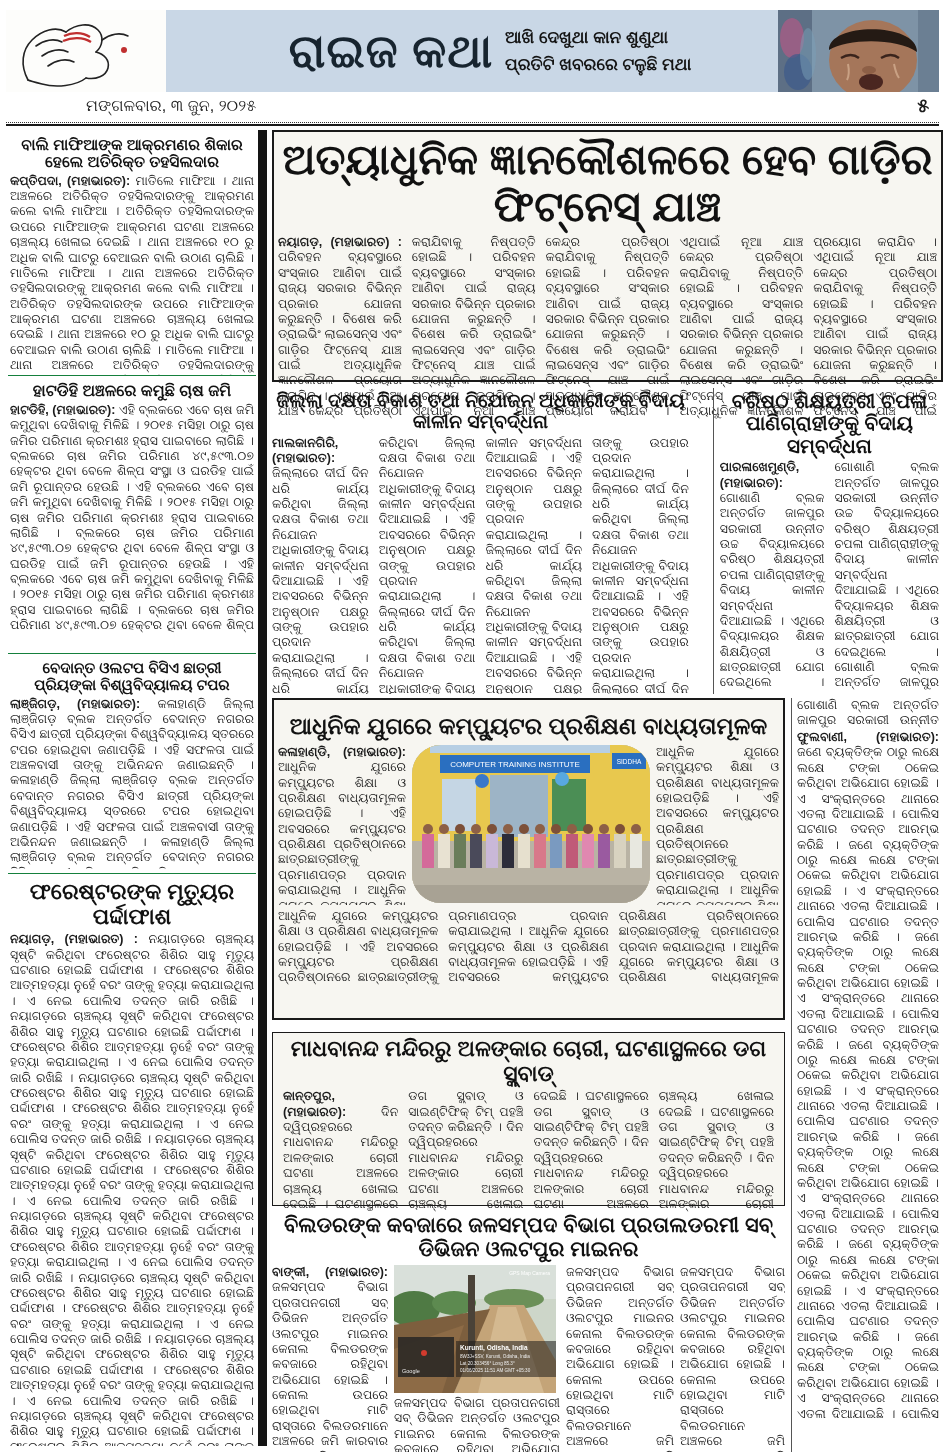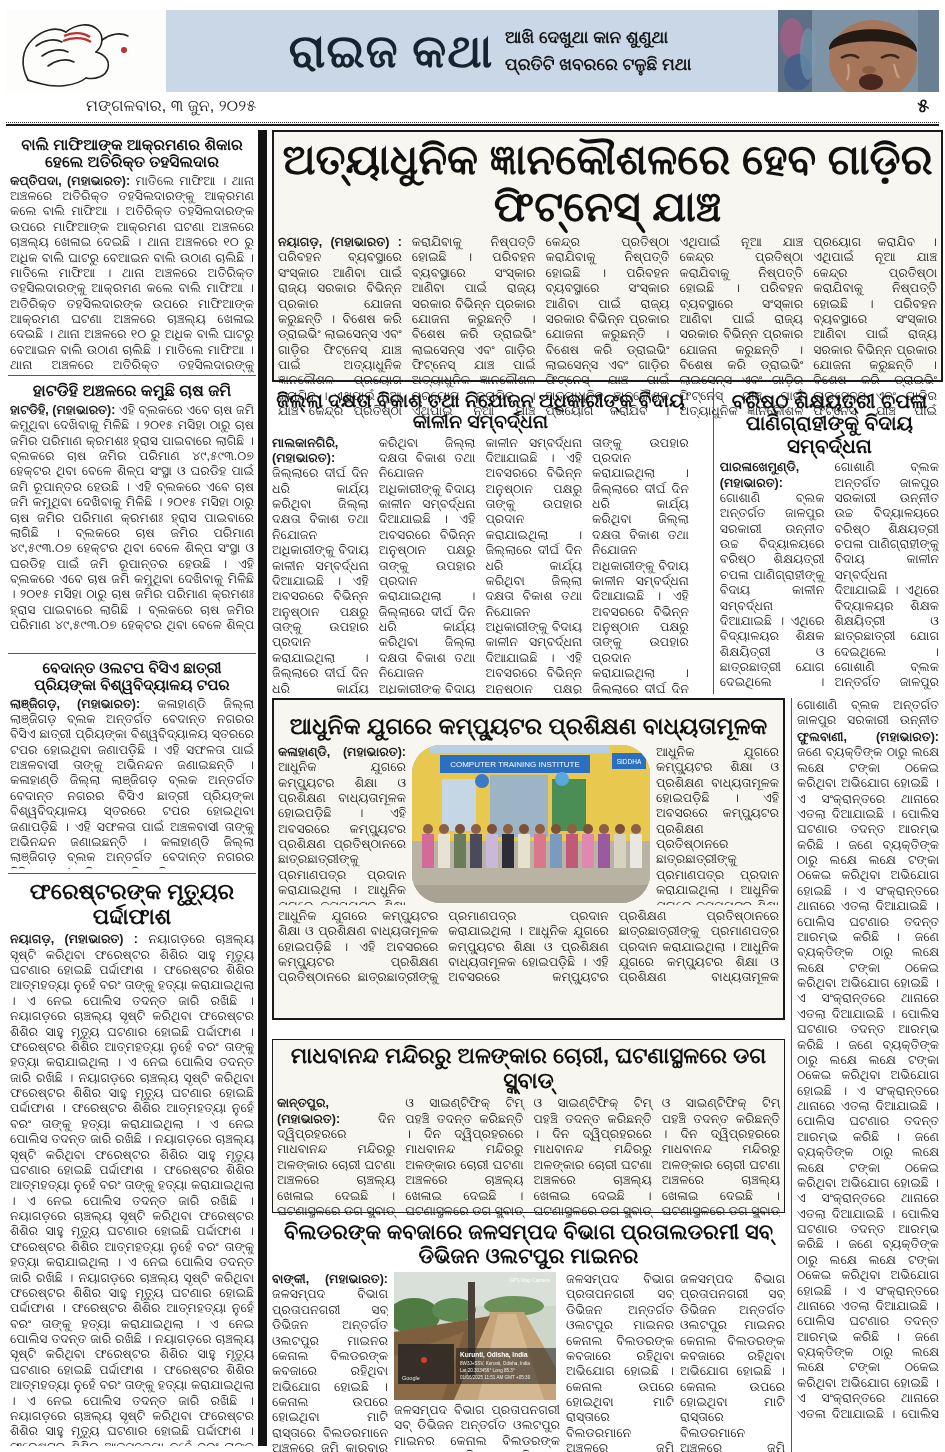--- a/index.html
+++ b/index.html
@@ -251,21 +251,21 @@
             </div>
             <div class="body-txt" style="flex:1;height:160px;">
               <span>ଆଧୁନିକ ଯୁଗରେ କମ୍ପ୍ୟୁଟର ଶିକ୍ଷା ଓ ପ୍ରଶିକ୍ଷଣ ବାଧ୍ୟତାମୂଳକ ହୋଇପଡ଼ିଛି । ଏହି ଅବସରରେ କମ୍ପ୍ୟୁଟର ପ୍ରଶିକ୍ଷଣ ପ୍ରତିଷ୍ଠାନରେ ଛାତ୍ରଛାତ୍ରୀଙ୍କୁ ପ୍ରମାଣପତ୍ର ପ୍ରଦାନ କରାଯାଇଥିଲା । ଆଧୁନିକ ଯୁଗରେ କମ୍ପ୍ୟୁଟର ଶିକ୍ଷା ଓ ପ୍ରଶିକ୍ଷଣ ବାଧ୍ୟତାମୂଳକ ହୋଇପଡ଼ିଛି । ଏହି ଅବସରରେ କମ୍ପ୍ୟୁଟର ପ୍ରଶିକ୍ଷଣ ପ୍ରତିଷ୍ଠାନରେ ଛାତ୍ରଛାତ୍ରୀଙ୍କୁ ପ୍ରମାଣପତ୍ର ପ୍ରଦାନ କରାଯାଇଥିଲା । ଆଧୁନିକ ଯୁଗରେ କମ୍ପ୍ୟୁଟର ଶିକ୍ଷା ଓ ପ୍ରଶିକ୍ଷଣ ବାଧ୍ୟତାମୂଳକ ହୋଇପଡ଼ିଛି । ଏହି ଅବସରରେ କମ୍ପ୍ୟୁଟର ପ୍ରଶିକ୍ଷଣ ପ୍ରତିଷ୍ଠାନରେ ଛାତ୍ରଛାତ୍ରୀଙ୍କୁ ପ୍ରମାଣପତ୍ର ପ୍ରଦାନ କରାଯାଇଥିଲା । ଆଧୁନିକ ଯୁଗରେ କମ୍ପ୍ୟୁଟର ଶିକ୍ଷା ଓ ପ୍ରଶିକ୍ଷଣ ବାଧ୍ୟତାମୂଳକ ହୋଇପଡ଼ିଛି । ଏହି ଅବସରରେ କମ୍ପ୍ୟୁଟର ପ୍ରଶିକ୍ଷଣ ପ୍ରତିଷ୍ଠାନରେ ଛାତ୍ରଛାତ୍ରୀଙ୍କୁ ପ୍ରମାଣପତ୍ର ପ୍ରଦାନ କରାଯାଇଥିଲା ।</span>
             </div>
           </div>
           <div class="body-txt cols-3" style="height:92px;margin-top:4px;">
             <span>ଆଧୁନିକ ଯୁଗରେ କମ୍ପ୍ୟୁଟର ଶିକ୍ଷା ଓ ପ୍ରଶିକ୍ଷଣ ବାଧ୍ୟତାମୂଳକ ହୋଇପଡ଼ିଛି । ଏହି ଅବସରରେ କମ୍ପ୍ୟୁଟର ପ୍ରଶିକ୍ଷଣ ପ୍ରତିଷ୍ଠାନରେ ଛାତ୍ରଛାତ୍ରୀଙ୍କୁ ପ୍ରମାଣପତ୍ର ପ୍ରଦାନ କରାଯାଇଥିଲା । ଆଧୁନିକ ଯୁଗରେ କମ୍ପ୍ୟୁଟର ଶିକ୍ଷା ଓ ପ୍ରଶିକ୍ଷଣ ବାଧ୍ୟତାମୂଳକ ହୋଇପଡ଼ିଛି । ଏହି ଅବସରରେ କମ୍ପ୍ୟୁଟର ପ୍ରଶିକ୍ଷଣ ପ୍ରତିଷ୍ଠାନରେ ଛାତ୍ରଛାତ୍ରୀଙ୍କୁ ପ୍ରମାଣପତ୍ର ପ୍ରଦାନ କରାଯାଇଥିଲା । ଆଧୁନିକ ଯୁଗରେ କମ୍ପ୍ୟୁଟର ଶିକ୍ଷା ଓ ପ୍ରଶିକ୍ଷଣ ବାଧ୍ୟତାମୂଳକ ହୋଇପଡ଼ିଛି । ଏହି ଅବସରରେ କମ୍ପ୍ୟୁଟର ପ୍ରଶିକ୍ଷଣ ପ୍ରତିଷ୍ଠାନରେ ଛାତ୍ରଛାତ୍ରୀଙ୍କୁ ପ୍ରମାଣପତ୍ର ପ୍ରଦାନ କରାଯାଇଥିଲା । ଆଧୁନିକ ଯୁଗରେ କମ୍ପ୍ୟୁଟର ଶିକ୍ଷା ଓ ପ୍ରଶିକ୍ଷଣ ବାଧ୍ୟତାମୂଳକ ହୋଇପଡ଼ିଛି । ଏହି ଅବସରରେ କମ୍ପ୍ୟୁଟର ପ୍ରଶିକ୍ଷଣ ପ୍ରତିଷ୍ଠାନରେ ଛାତ୍ରଛାତ୍ରୀଙ୍କୁ ପ୍ରମାଣପତ୍ର ପ୍ରଦାନ କରାଯାଇଥିଲା । ଆଧୁନିକ ଯୁଗରେ କମ୍ପ୍ୟୁଟର ଶିକ୍ଷା ଓ ପ୍ରଶିକ୍ଷଣ ବାଧ୍ୟତାମୂଳକ ହୋଇପଡ଼ିଛି । ଏହି ଅବସରରେ କମ୍ପ୍ୟୁଟର ପ୍ରଶିକ୍ଷଣ ପ୍ରତିଷ୍ଠାନରେ ଛାତ୍ରଛାତ୍ରୀଙ୍କୁ ପ୍ରମାଣପତ୍ର ପ୍ରଦାନ କରାଯାଇଥିଲା । ଆଧୁନିକ ଯୁଗରେ କମ୍ପ୍ୟୁଟର ଶିକ୍ଷା ଓ ପ୍ରଶିକ୍ଷଣ ବାଧ୍ୟତାମୂଳକ ହୋଇପଡ଼ିଛି । ଏହି ଅବସରରେ କମ୍ପ୍ୟୁଟର ପ୍ରଶିକ୍ଷଣ ପ୍ରତିଷ୍ଠାନରେ ଛାତ୍ରଛାତ୍ରୀଙ୍କୁ ପ୍ରମାଣପତ୍ର ପ୍ରଦାନ କରାଯାଇଥିଲା ।</span>
           </div>
         </div>
 
-        <div class="boxed-thin" style="height:168px;margin-top:19px;padding:2px 4px;">
+        <div class="boxed-thin" style="height:168px;margin-top:12px;padding:2px 10px;">
           <div class="headline" style="font-size:22px">ମାଧବାନନ୍ଦ ମନ୍ଦିରରୁ ଅଳଙ୍କାର ଚୋରୀ, ଘଟଣାସ୍ଥଳରେ ଡଗ ସ୍କ୍ବାଡ୍</div>
           <div class="body-txt cols-4" style="height:128px;">
             <span class="dateline">କାନ୍ତପୁର, (ମହାଭାରତ):</span>
             <span>ଦିନ ଦ୍ୱିପ୍ରହରରେ ମାଧବାନନ୍ଦ ମନ୍ଦିରରୁ ଅଳଙ୍କାର ଚୋରୀ ଘଟଣା ଅଞ୍ଚଳରେ ଚାଞ୍ଚଲ୍ୟ ଖେଳାଇ ଦେଇଛି । ଘଟଣାସ୍ଥଳରେ ଡଗ ସ୍କ୍ବାଡ୍ ଓ ସାଇଣ୍ଟିଫିକ୍ ଟିମ୍ ପହଞ୍ଚି ତଦନ୍ତ କରିଛନ୍ତି । ଦିନ ଦ୍ୱିପ୍ରହରରେ ମାଧବାନନ୍ଦ ମନ୍ଦିରରୁ ଅଳଙ୍କାର ଚୋରୀ ଘଟଣା ଅଞ୍ଚଳରେ ଚାଞ୍ଚଲ୍ୟ ଖେଳାଇ ଦେଇଛି । ଘଟଣାସ୍ଥଳରେ ଡଗ ସ୍କ୍ବାଡ୍ ଓ ସାଇଣ୍ଟିଫିକ୍ ଟିମ୍ ପହଞ୍ଚି ତଦନ୍ତ କରିଛନ୍ତି । ଦିନ ଦ୍ୱିପ୍ରହରରେ ମାଧବାନନ୍ଦ ମନ୍ଦିରରୁ ଅଳଙ୍କାର ଚୋରୀ ଘଟଣା ଅଞ୍ଚଳରେ ଚାଞ୍ଚଲ୍ୟ ଖେଳାଇ ଦେଇଛି । ଘଟଣାସ୍ଥଳରେ ଡଗ ସ୍କ୍ବାଡ୍ ଓ ସାଇଣ୍ଟିଫିକ୍ ଟିମ୍ ପହଞ୍ଚି ତଦନ୍ତ କରିଛନ୍ତି । ଦିନ ଦ୍ୱିପ୍ରହରରେ ମାଧବାନନ୍ଦ ମନ୍ଦିରରୁ ଅଳଙ୍କାର ଚୋରୀ ଘଟଣା ଅଞ୍ଚଳରେ ଚାଞ୍ଚଲ୍ୟ ଖେଳାଇ ଦେଇଛି । ଘଟଣାସ୍ଥଳରେ ଡଗ ସ୍କ୍ବାଡ୍ ଓ ସାଇଣ୍ଟିଫିକ୍ ଟିମ୍ ପହଞ୍ଚି ତଦନ୍ତ କରିଛନ୍ତି । ଦିନ ଦ୍ୱିପ୍ରହରରେ ମାଧବାନନ୍ଦ ମନ୍ଦିରରୁ ଅଳଙ୍କାର ଚୋରୀ ଘଟଣା ଅଞ୍ଚଳରେ ଚାଞ୍ଚଲ୍ୟ ଖେଳାଇ ଦେଇଛି । ଘଟଣାସ୍ଥଳରେ ଡଗ ସ୍କ୍ବାଡ୍ ଓ ସାଇଣ୍ଟିଫିକ୍ ଟିମ୍ ପହଞ୍ଚି ତଦନ୍ତ କରିଛନ୍ତି । ଦିନ ଦ୍ୱିପ୍ରହରରେ ମାଧବାନନ୍ଦ ମନ୍ଦିରରୁ ଅଳଙ୍କାର ଚୋରୀ ଘଟଣା ଅଞ୍ଚଳରେ ଚାଞ୍ଚଲ୍ୟ ଖେଳାଇ ଦେଇଛି । ଘଟଣାସ୍ଥଳରେ ଡଗ ସ୍କ୍ବାଡ୍ ଓ ସାଇଣ୍ଟିଫିକ୍ ଟିମ୍ ପହଞ୍ଚି ତଦନ୍ତ କରିଛନ୍ତି । ଦିନ ଦ୍ୱିପ୍ରହରରେ ମାଧବାନନ୍ଦ ମନ୍ଦିରରୁ ଅଳଙ୍କାର ଚୋରୀ ଘଟଣା ଅଞ୍ଚଳରେ ଚାଞ୍ଚଲ୍ୟ ଖେଳାଇ ଦେଇଛି । ଘଟଣାସ୍ଥଳରେ ଡଗ ସ୍କ୍ବାଡ୍ ଓ ସାଇଣ୍ଟିଫିକ୍ ଟିମ୍ ପହଞ୍ଚି ତଦନ୍ତ କରିଛନ୍ତି । ଦିନ ଦ୍ୱିପ୍ରହରରେ ମାଧବାନନ୍ଦ ମନ୍ଦିରରୁ ଅଳଙ୍କାର ଚୋରୀ ଘଟଣା ଅଞ୍ଚଳରେ ଚାଞ୍ଚଲ୍ୟ ଖେଳାଇ ଦେଇଛି । ଘଟଣାସ୍ଥଳରେ ଡଗ ସ୍କ୍ବାଡ୍ ଓ ସାଇଣ୍ଟିଫିକ୍ ଟିମ୍ ପହଞ୍ଚି ତଦନ୍ତ କରିଛନ୍ତି ।</span>
           </div>
         </div>
 
         <div style="height:278px;margin-top:5px;overflow:hidden;">
           <div class="headline" style="font-size:21px">ବିଲଡରଙ୍କ କବଜାରେ ଜଳସମ୍ପଦ ବିଭାଗ ପ୍ରତାଲଡରମୀ ସବ୍ ଡିଭିଜନ ଓଲଟପୁର ମାଇନର</div>
           <div class="row" style="margin-top:2px;">

